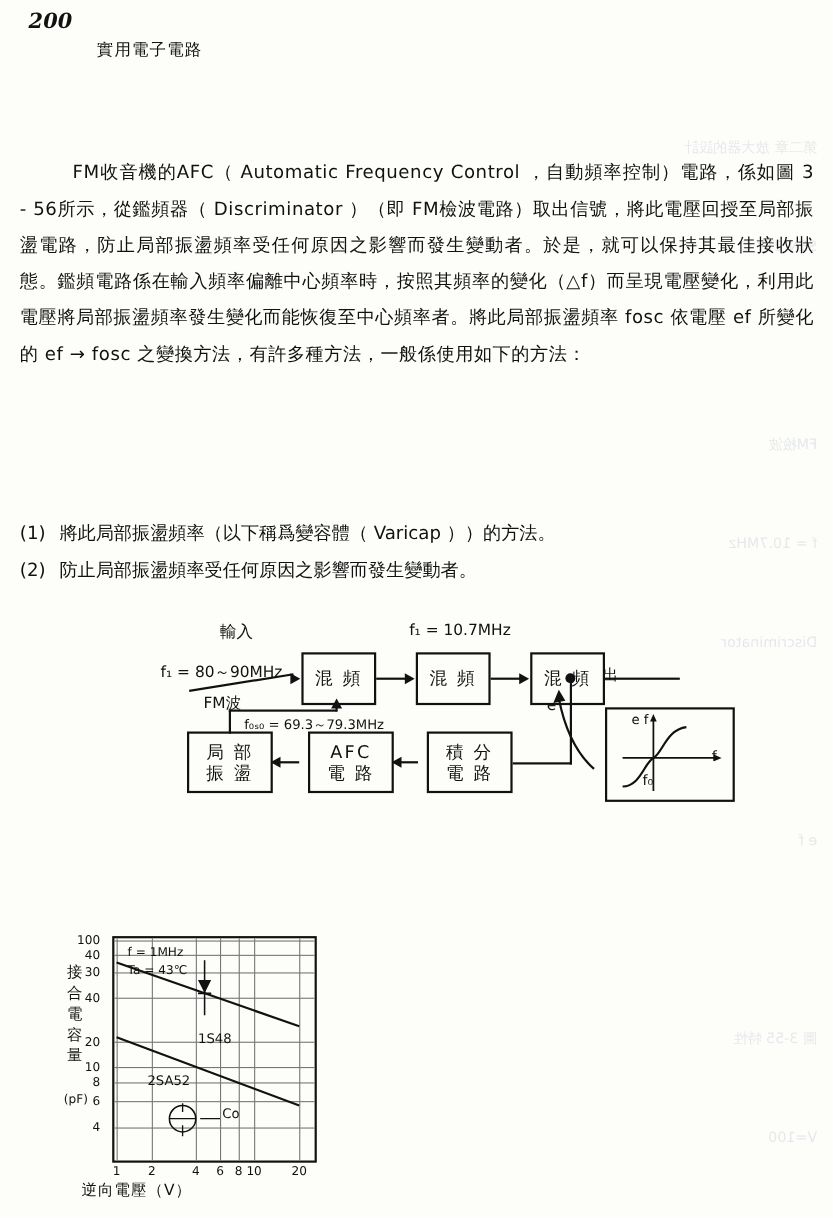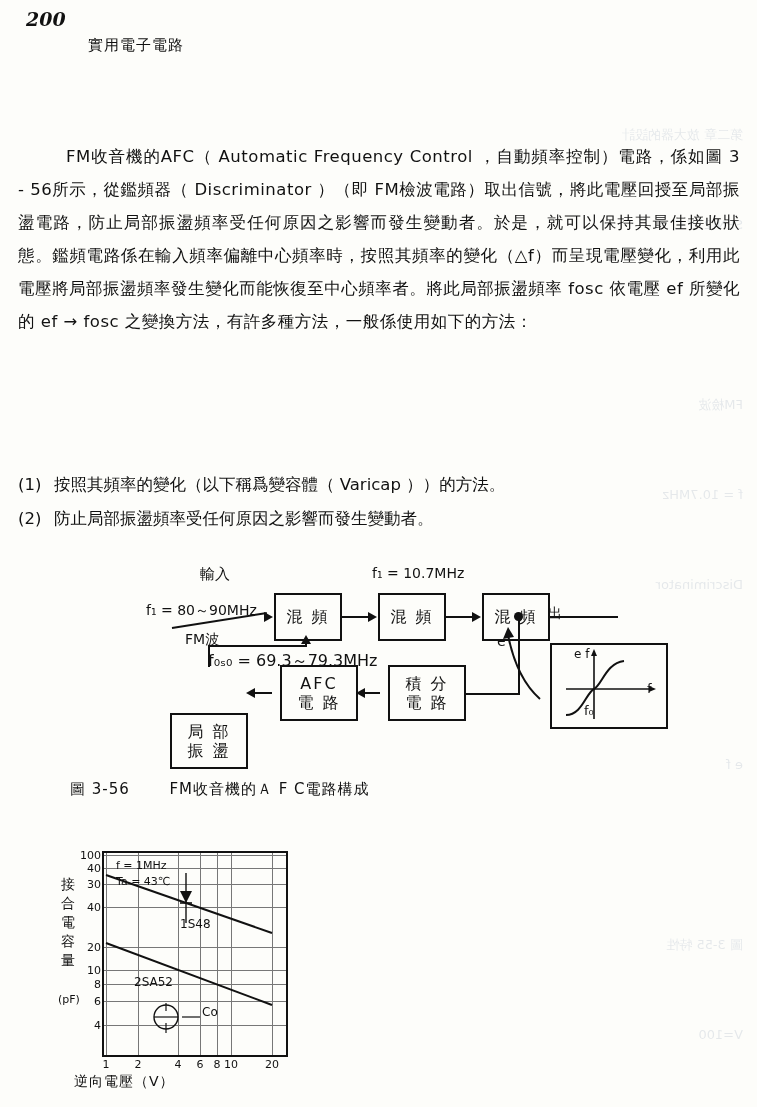--- a/index.html
+++ b/index.html
@@ -220,21 +220,21 @@
     top: 6px;
     width: 186px;
     height: 206px;
     border: 2px solid #111;
     box-sizing: border-box;
     background: #fdfdfa;
   }
   .fig2 .ytick {
     position: absolute;
     right: 100%;
-    margin-right: 3px;
+    margin-right: 13px;
     transform: translateY(-50%);
     white-space: nowrap;
   }
   .fig2 .xtick {
     position: absolute;
     top: 100%;
     margin-top: 3px;
     transform: translateX(-50%);
     white-space: nowrap;
   }
@@ -299,37 +299,37 @@
   </div>
 
 
   <div class="body-text">
     <p class="indent">FM收音機的AFC（ Automatic Frequency Control ，自動頻率控制）電路，係如圖 3 - 56所示，從鑑頻器（ Discriminator ）（即 FM檢波電路）取出信號，將此電壓回授至局部振盪電路，防止局部振盪頻率受任何原因之影響而發生變動者。於是，就可以保持其最佳接收狀態。鑑頻電路係在輸入頻率偏離中心頻率時，按照其頻率的變化（△f）而呈現電壓變化，利用此電壓將局部振盪頻率發生變化而能恢復至中心頻率者。將此局部振盪頻率 fosc 依電壓 ef 所變化的 ef → fosc 之變換方法，有許多種方法，一般係使用如下的方法：</p>
   </div>
 
   <div class="numbered">
     <div class="row">
       <div class="num">(1)</div>
-      <div class="txt">按照其頻率的變化（以下稱爲變容體（ Varicap ））的方法。</div>
+      <div class="txt">將此局部振盪頻率（以下稱爲變容體（ Varicap ））的方法。</div>
     </div>
     <div class="row">
       <div class="num">(2)</div>
       <div class="txt">防止局部振盪頻率受任何原因之影響而發生變動者。</div>
     </div>
   </div>
 
   <div class="fig1">
 
     <div class="lbl" style="left:50px; top:0px; font-size:15px;">輸入</div>
     <div class="lbl" style="left:222px; top:0px; font-size:14px;">f₁ = 10.7MHz</div>
     <div class="lbl" style="left:-4px; top:37px; font-size:14px;">f₁ = 80～90MHz</div>
     <div class="lbl" style="left:35px; top:66px; font-size:14px;">FM波</div>
     <div class="lbl" style="left:356px; top:40px; font-size:14px;">低頻輸出</div>
     <div class="lbl" style="left:347px; top:68px; font-size:14px;">eᶠ</div>
-    <div class="lbl" style="left:58px; top:86px; font-size:16px;">f₀ₛ₀ = 69.3～79.3MHz</div>
+    <div class="lbl" style="left:72px; top:86px; font-size:12px;">f₀ₛ₀ = 69.3～79.3MHz</div>
 
     <div class="ln hline" style="left:22px; top:62px; width:96px; transform:rotate(-9deg); transform-origin:left center;"></div>
     <div class="arrow-r" style="left:114px; top:47px;"></div>
 
     <div class="box" style="left:124px; top:28px; width:68px; height:48px;">
       <span>混 頻</span>
     </div>
     <div class="box" style="left:228px; top:28px; width:68px; height:48px;">
       <span>混 頻</span>
     </div>
@@ -341,21 +341,21 @@
     <div class="arrow-r" style="left:218px; top:47px;"></div>
     <div class="ln hline" style="left:296px; top:51px; width:27px;"></div>
     <div class="arrow-r" style="left:322px; top:47px;"></div>
 
     <div class="ln hline" style="left:400px; top:51px; width:68px;"></div>
     <div class="dot" style="left:364px; top:47px;"></div>
 
     <div class="ln vline" style="left:368px; top:52px; height:78px;"></div>
     <div class="ln hline" style="left:310px; top:128px; width:60px;"></div>
 
-    <div class="box two-line" style="left:20px; top:100px; width:78px; height:56px;margin-top:48px;">
+    <div class="box two-line" style="left:20px; top:100px; width:78px; height:56px;">
       <span>局 部</span>
       <span>振 盪</span>
     </div>
     <div class="box two-line" style="left:130px; top:100px; width:78px; height:56px;">
       <span>AFC</span>
       <span>電 路</span>
     </div>
     <div class="box two-line" style="left:238px; top:100px; width:78px; height:56px;">
       <span>積 分</span>
       <span>電 路</span>
@@ -385,25 +385,20 @@
     </div>
 
     <div style="position:absolute; left:316px; top:60px;">
       <svg width="90" height="76" viewBox="0 0 90 76">
         <path d="M74 74 C 58 60, 48 40, 42 10" stroke="#111" stroke-width="2" fill="none"></path>
         <polygon points="42,2 37,14 48,12" fill="#111"></polygon>
       </svg>
     </div>
   </div>
 
-  <div class="fig-caption" style="left:70px; top:780px;">
-    <span>圖 3-56</span>
-    <span style="display:inline-block; width:28px;"></span>
-    <span>FM收音機的Ａ F C電路構成</span>
-  </div>
 
   <div class="fig2">
     <div class="ylabel">接合電容量</div>
     <div class="yunit">(pF)</div>
     <div class="xlabel">逆向電壓（V）</div>
 
     <div class="plot">
 
       <div class="gridh" style="top:2px;"></div>
       <div class="gridh" style="top:15px;"></div>
@@ -452,20 +447,20 @@
         <circle cx="62" cy="164" r="12" stroke="#111" stroke-width="1.4" fill="none"></circle>
         <line x1="50" y1="164" x2="74" y2="164" stroke="#111" stroke-width="1.2"></line>
         <line x1="62" y1="150" x2="62" y2="158" stroke="#111" stroke-width="1.2"></line>
         <line x1="62" y1="170" x2="62" y2="180" stroke="#111" stroke-width="1.2"></line>
         <path d="M78 164 L 96 164" stroke="#111" stroke-width="1.2"></path>
       </svg>
 
       <div class="cond" style="left:12px; top:6px;">f = 1MHz</div>
       <div class="cond" style="left:12px; top:22px;">Ta = 43℃</div>
 
-      <div class="devlabel" style="left:76px; top:64px;text-align:right;">1S48</div>
+      <div class="devlabel" style="left:76px; top:84px;text-align:right;">1S48</div>
       <div class="devlabel" style="left:30px; top:122px;">2SA52</div>
       <div class="devlabel" style="left:98px; top:152px;">Co</div>
     </div>
   </div>
 
 
 </div>
 
 </body></html>

